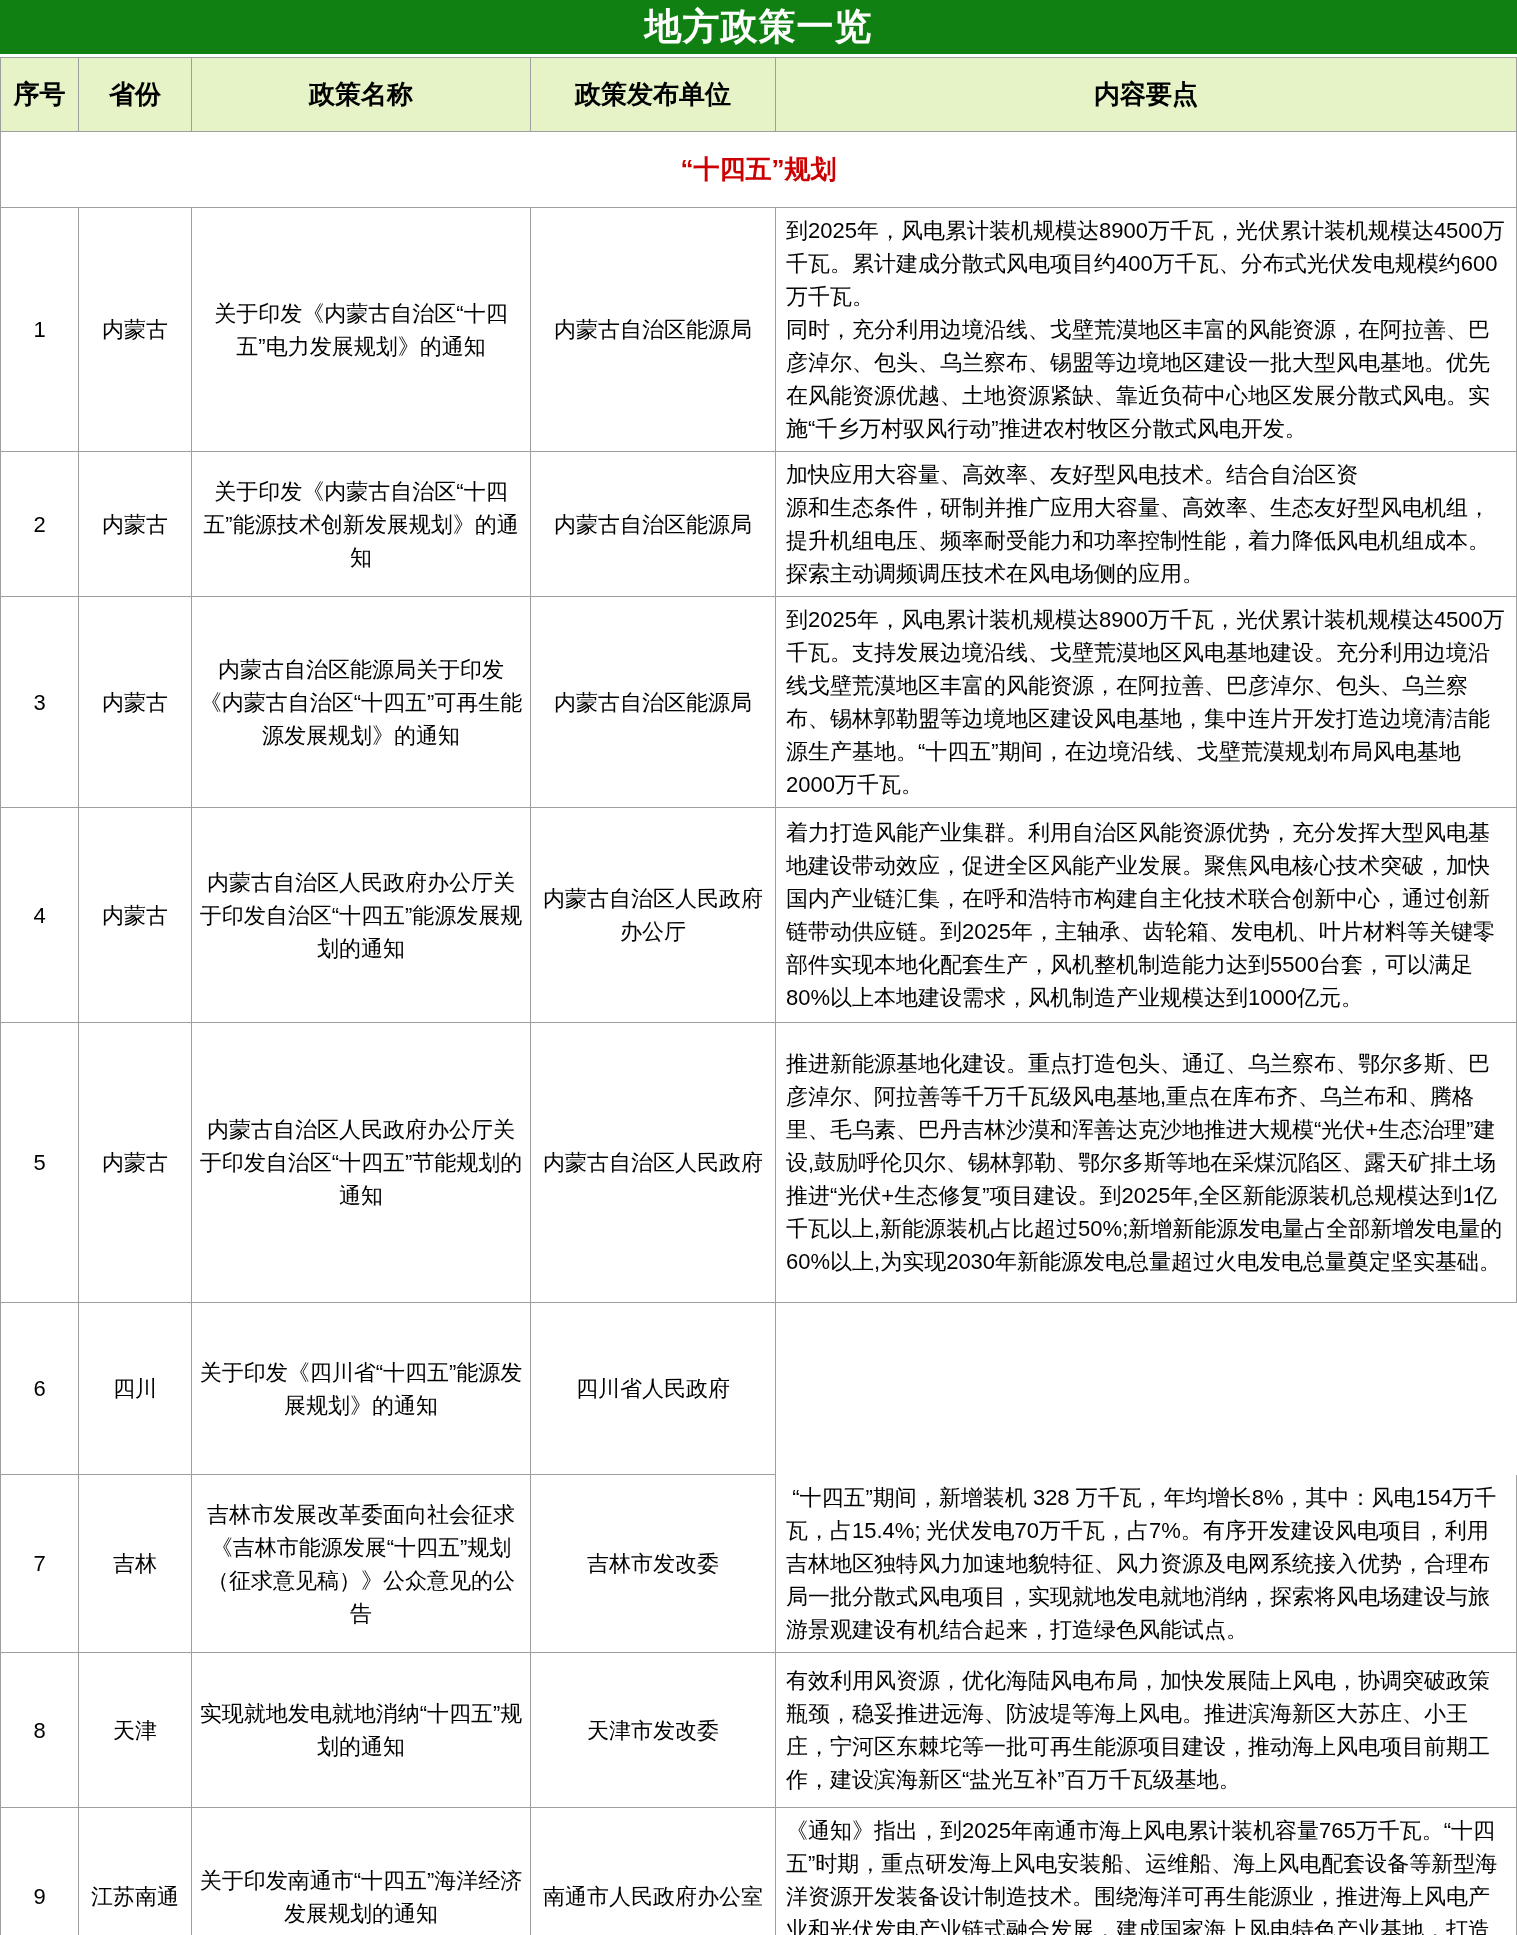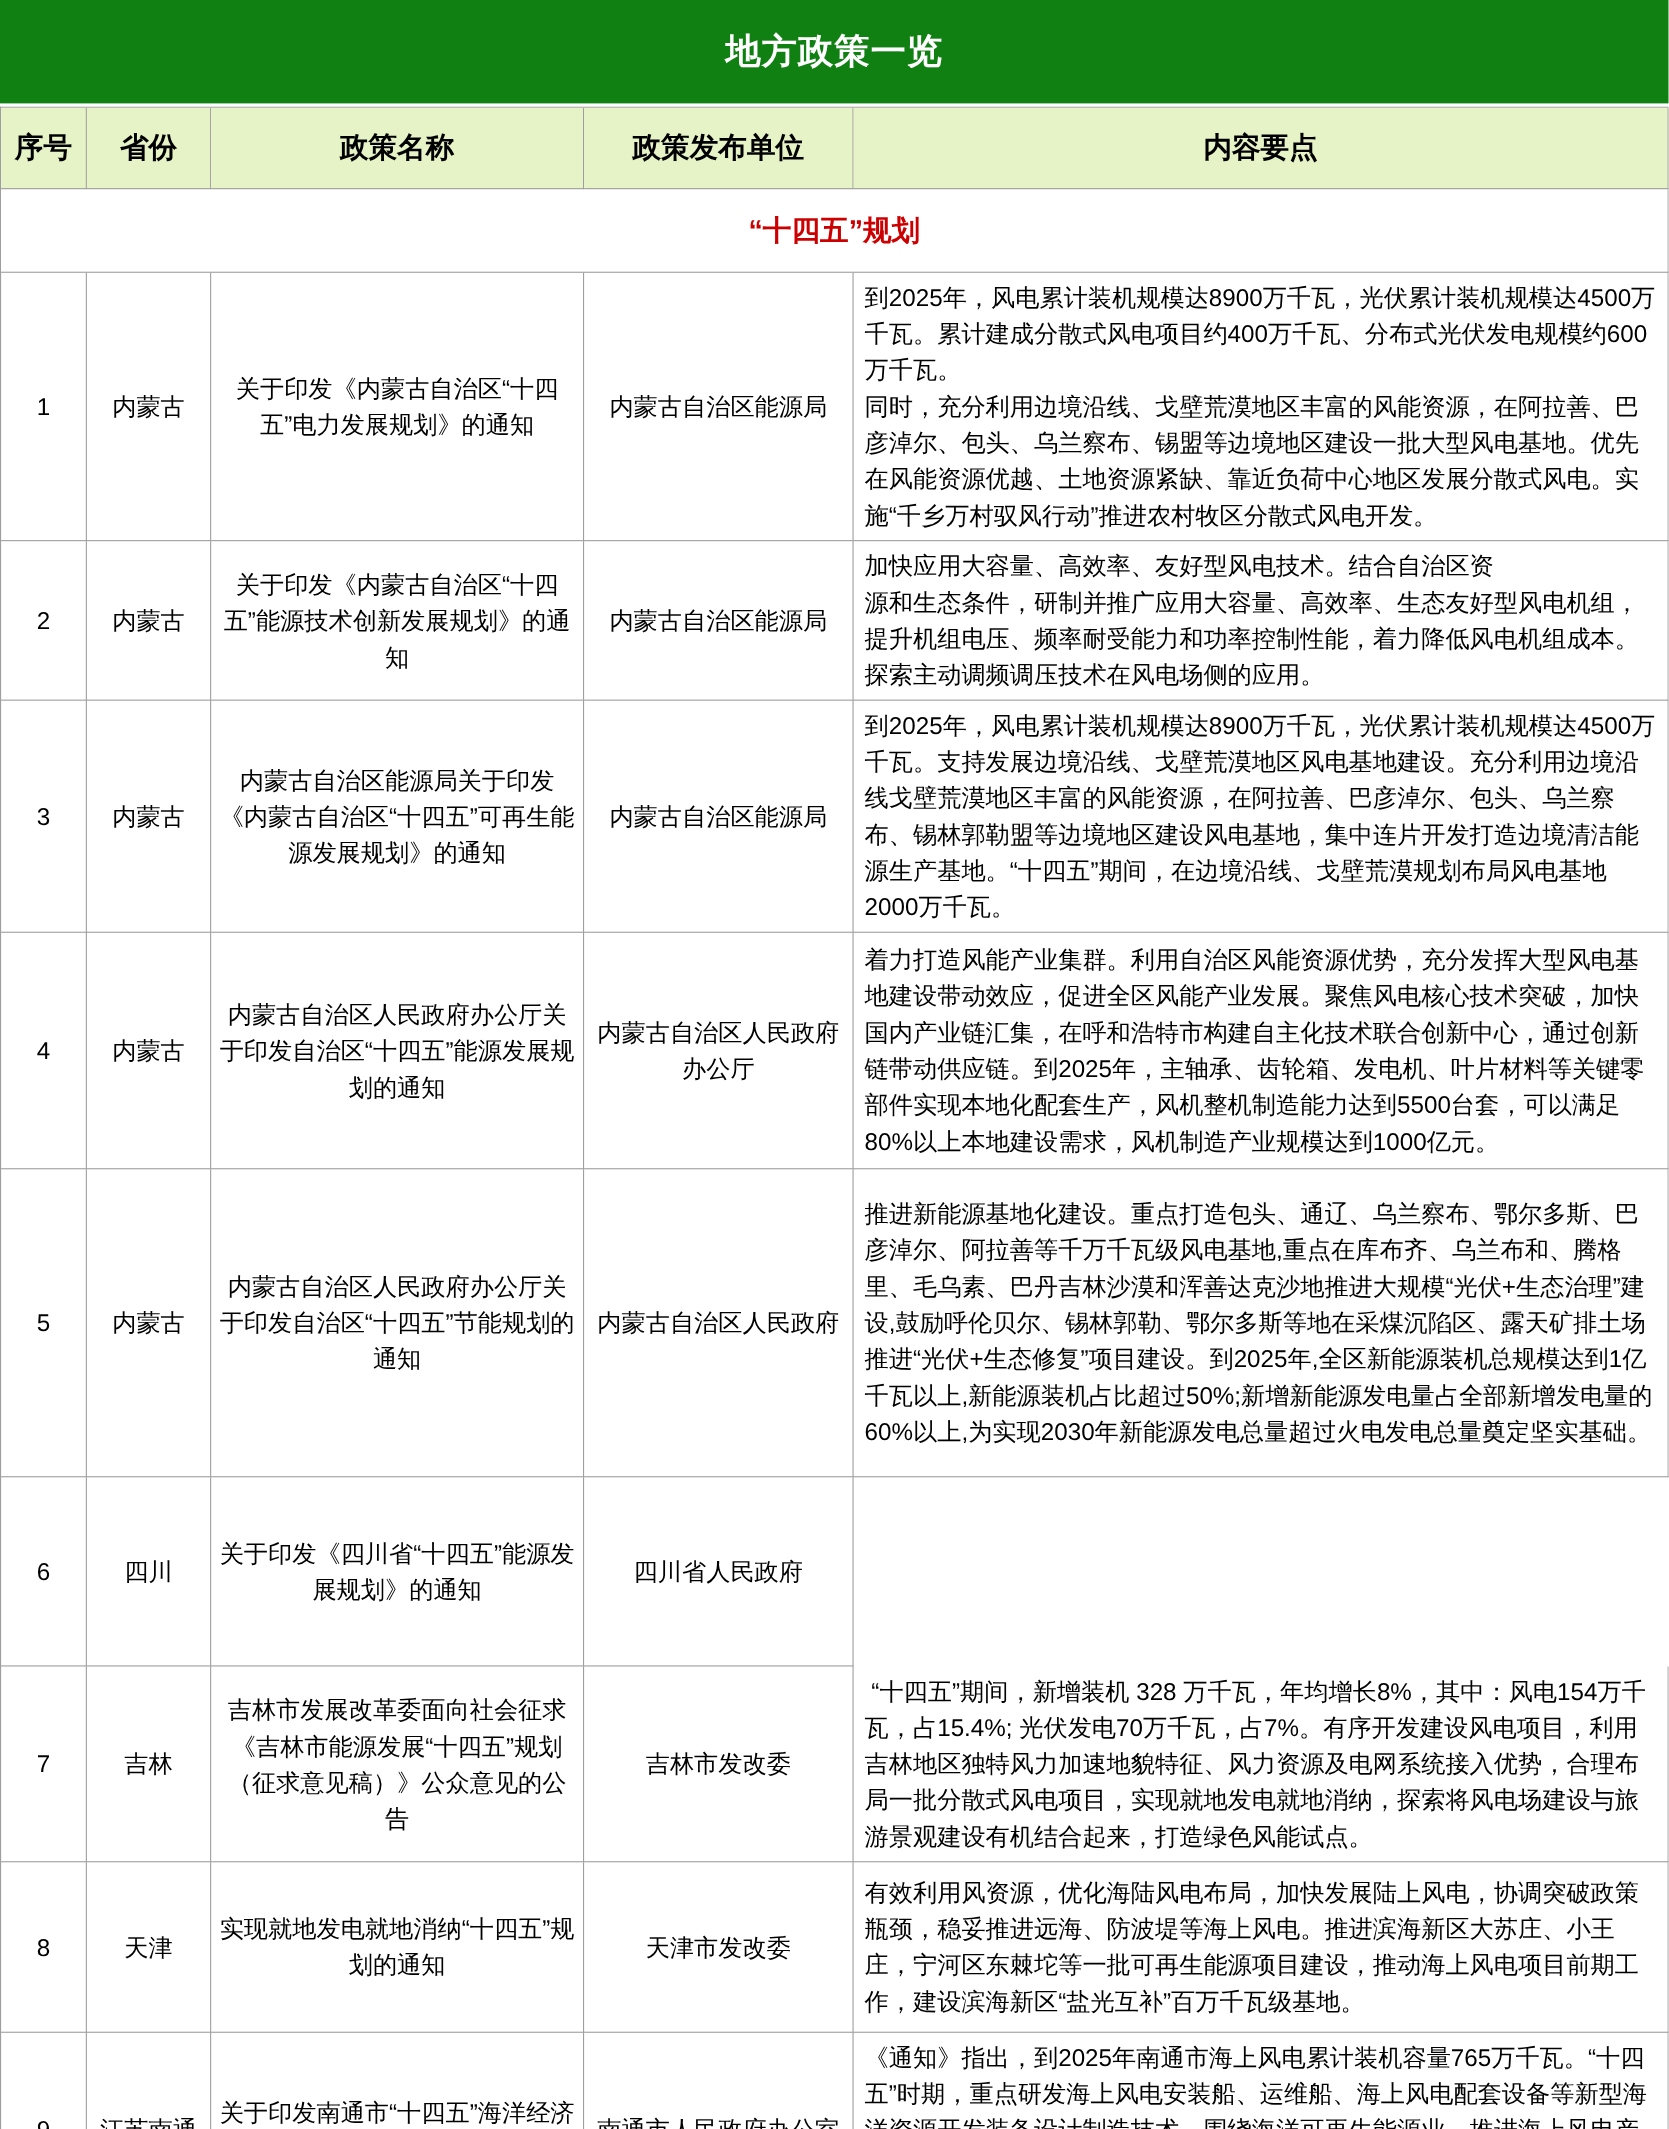--- a/index.html
+++ b/index.html
@@ -1,20 +1,20 @@
 <!DOCTYPE html>
 <html><head>
 <meta charset="utf-8">
 <style>
   html,body{margin:0;padding:0;background:#fff;}
   body{width:1517px;font-family:"Liberation Sans","DejaVu Sans",sans-serif;color:#000;}
   .title-bar{
-    background:#118012;color:#fff;height:94px;margin-bottom:3px;
+    background:#118012;color:#fff;height:54px;margin-bottom:3px;
     display:flex;align-items:center;justify-content:center;
-    font-size:32px;font-weight:bold;letter-spacing:1px;
+    font-size:37px;font-weight:bold;letter-spacing:1px;
   }
   .tbl{border-top:1px solid #9e9e9e;border-left:1px solid #9e9e9e;}
   .trow{display:grid;grid-template-columns:78px 113px 339px 245px 1fr;}
   .c{
     border-right:1px solid #9e9e9e;border-bottom:1px solid #9e9e9e;
     display:flex;align-items:center;justify-content:center;
     text-align:center;padding:6px 6px;box-sizing:border-box;
     font-size:22px;line-height:33px;
   }
   .hdr .c{

